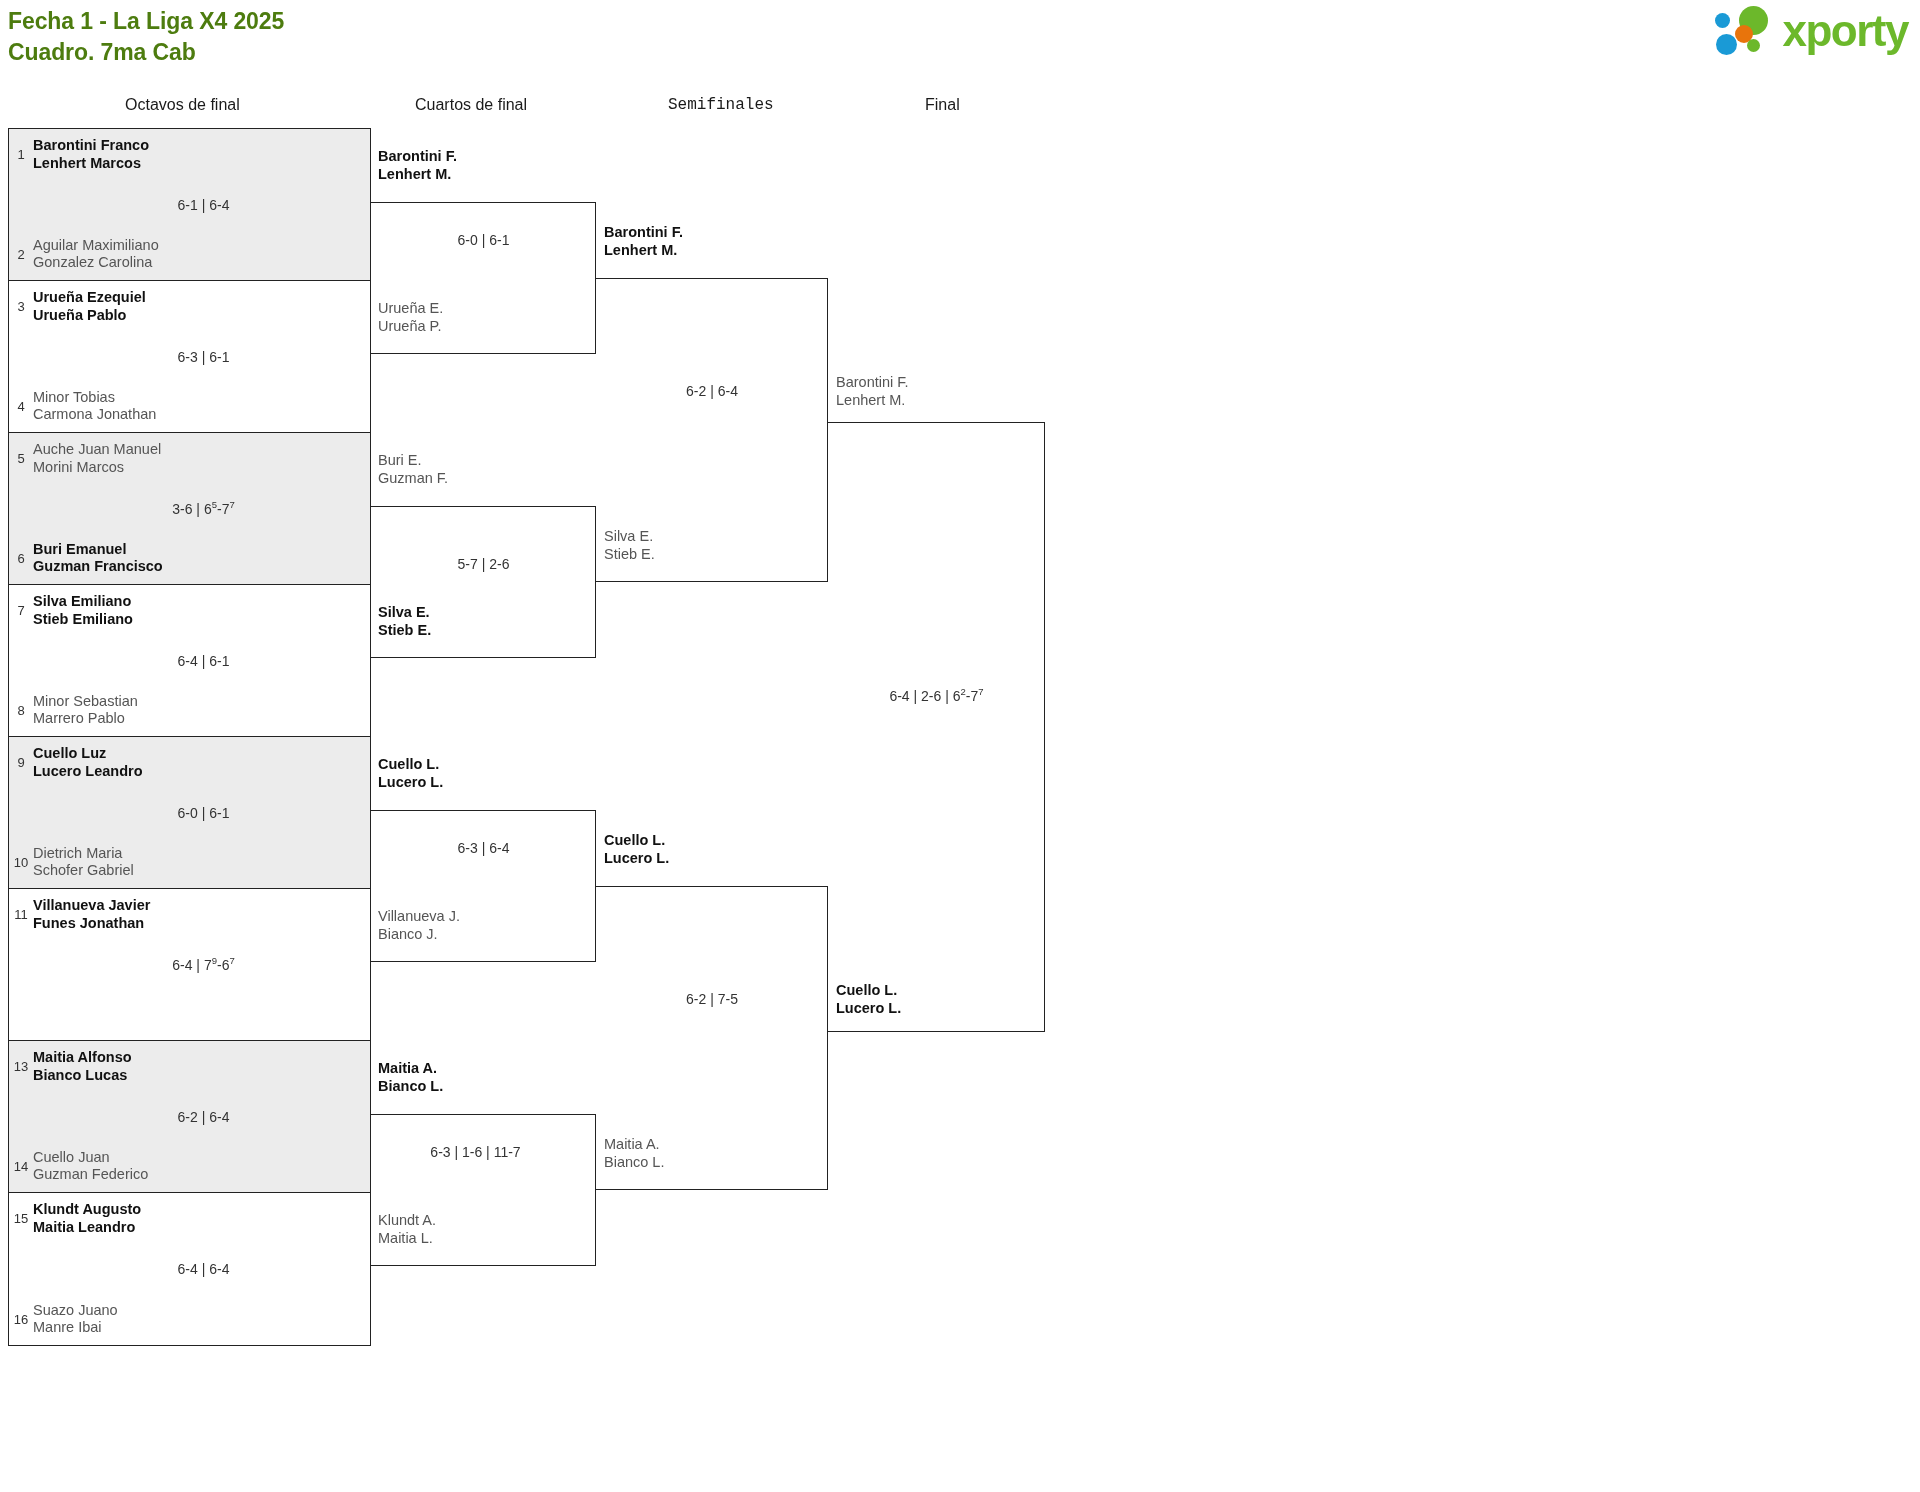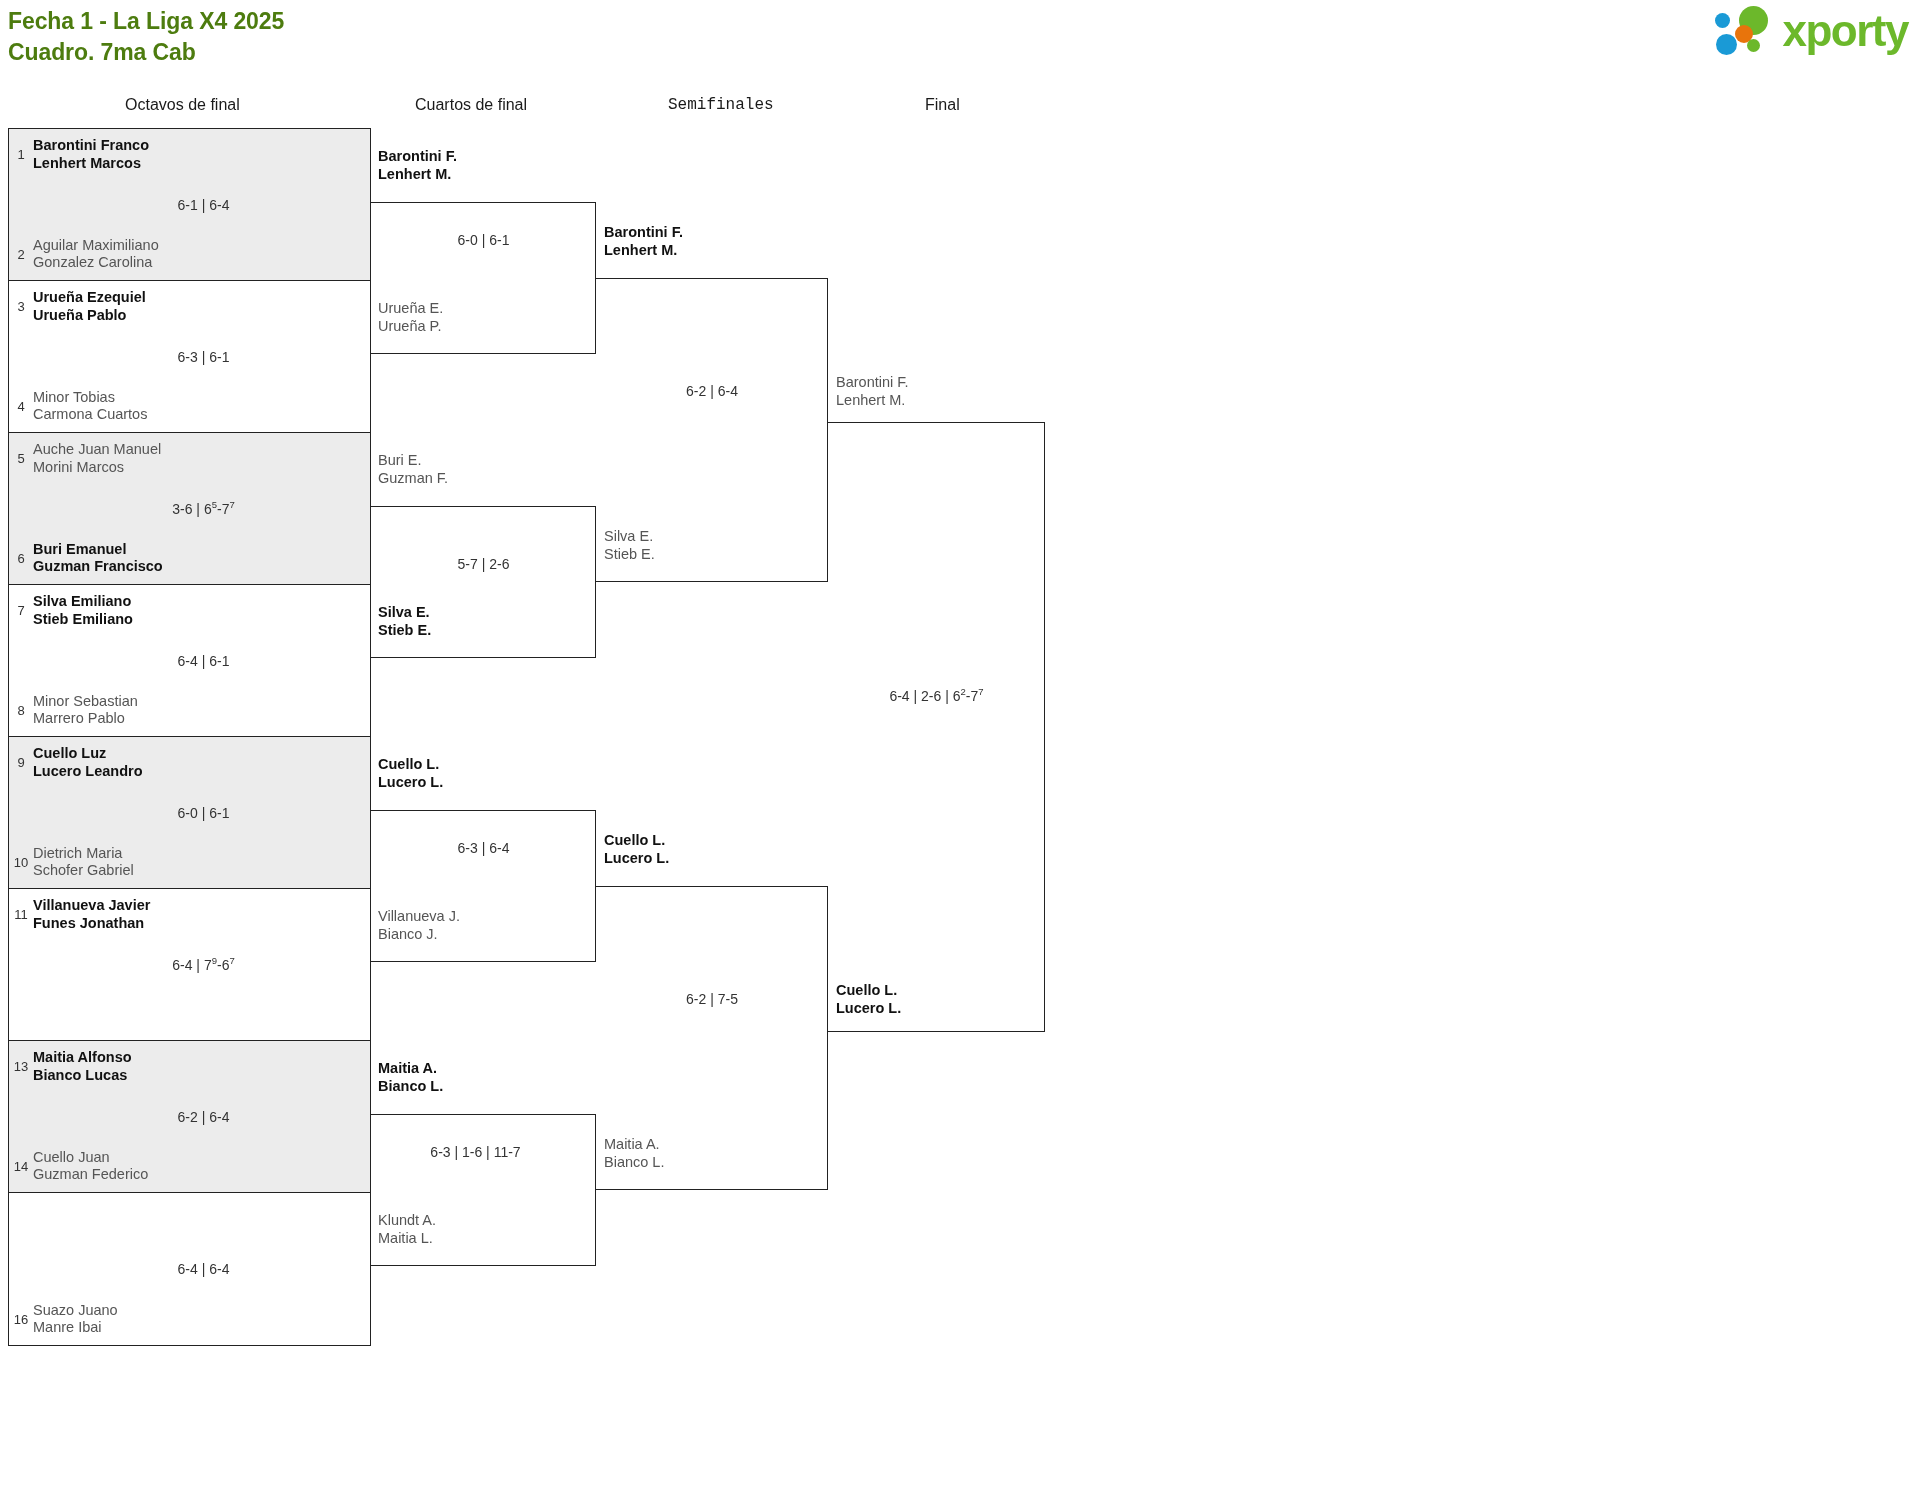--- a/index.html
+++ b/index.html
@@ -112,21 +112,21 @@
           <span class="seed">3</span>
           <span class="names">
             <span class="n">Urueña Ezequiel</span>
             <span class="n">Urueña Pablo</span>
           </span>
         </div>
         <div class="r1-entry bot loser">
           <span class="seed">4</span>
           <span class="names">
             <span class="n">Minor Tobias</span>
-            <span class="n">Carmona Cuartos</span>
+            <span class="n">Carmona Jonathan</span>
           </span>
         </div>
         <div class="r1-score">6-3 | 6-1</div>
       </div>
       <div class="r1-pair shaded">
         <div class="r1-entry top loser">
           <span class="seed">5</span>
           <span class="names">
             <span class="n">Auche Juan Manuel</span>
             <span class="n">Morini Marcos</span>
@@ -196,20 +196,27 @@
         <div class="r1-entry bot loser">
           <span class="seed">14</span>
           <span class="names">
             <span class="n">Cuello Juan</span>
             <span class="n">Guzman Federico</span>
           </span>
         </div>
         <div class="r1-score">6-2 | 6-4</div>
       </div>
       <div class="r1-pair">
+        <div class="r1-entry top winner">
+          <span class="seed">15</span>
+          <span class="names">
+            <span class="n">Klundt Augusto</span>
+            <span class="n">Maitia Leandro</span>
+          </span>
+        </div>
         <div class="r1-entry bot loser">
           <span class="seed">16</span>
           <span class="names">
             <span class="n">Suazo Juano</span>
             <span class="n">Manre Ibai</span>
           </span>
         </div>
         <div class="r1-score">6-4 | 6-4</div>
       </div>
     </div>

